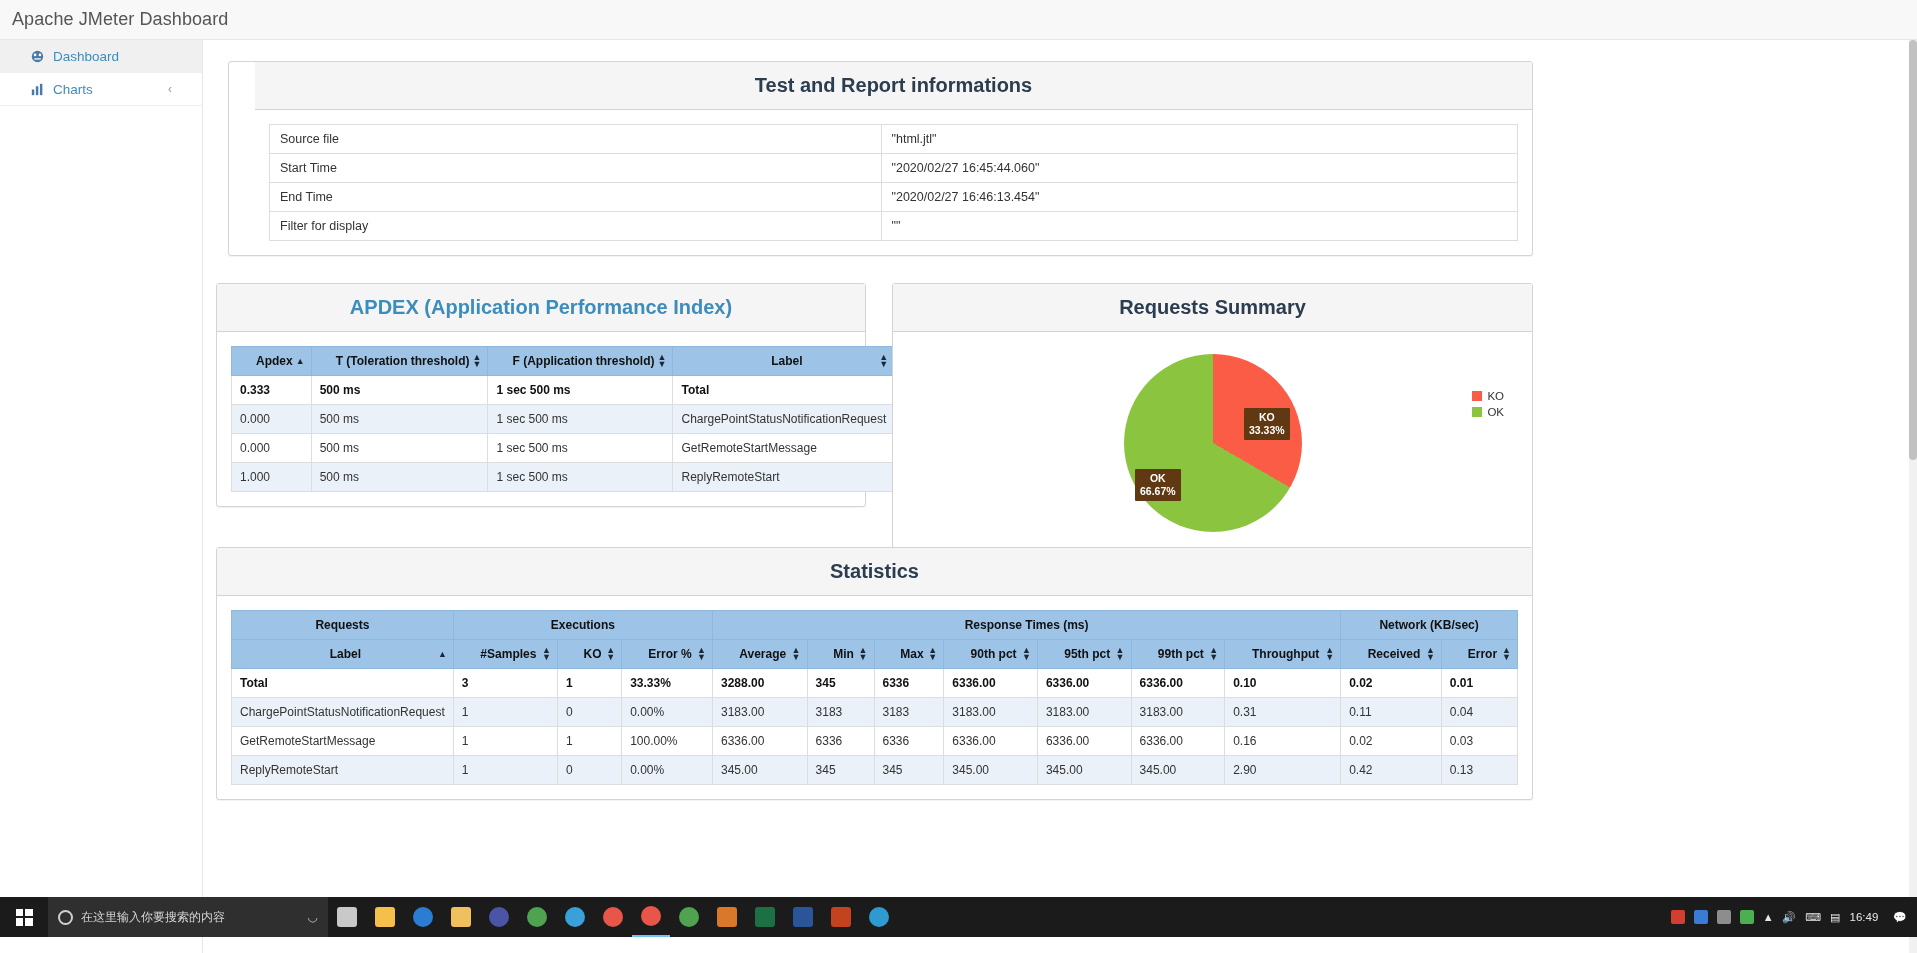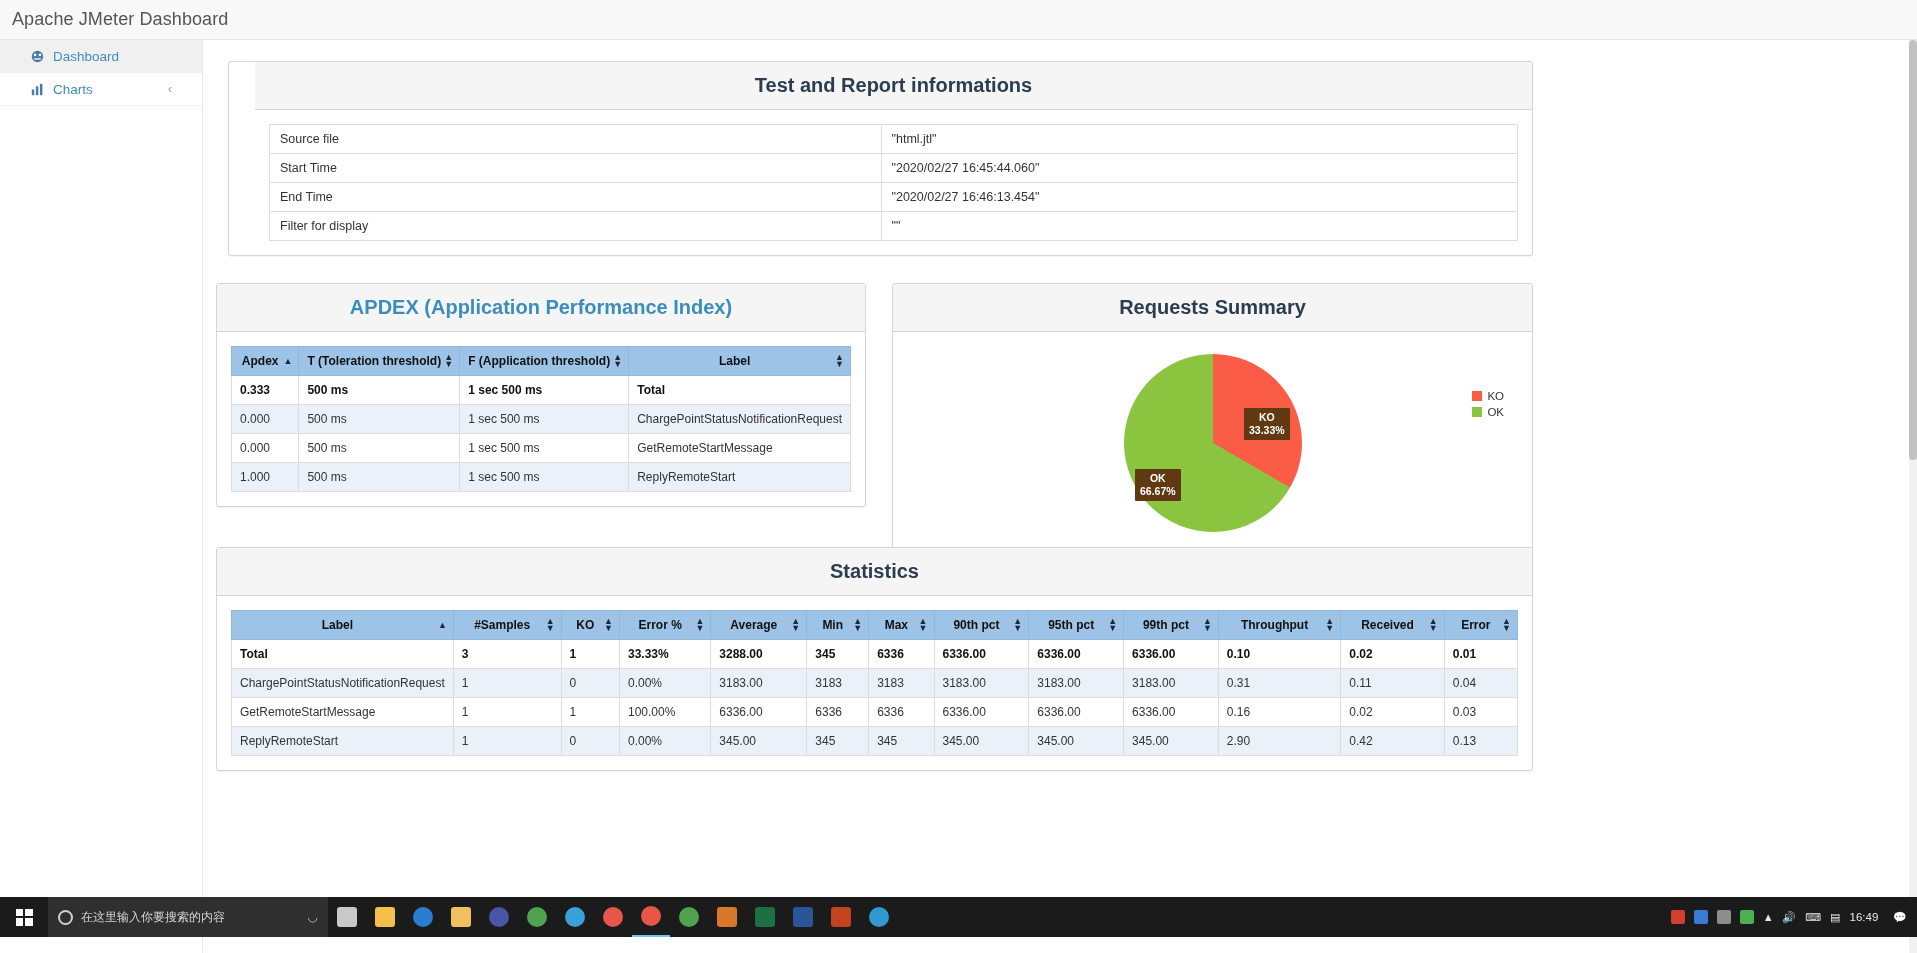--- a/index.html
+++ b/index.html
@@ -67,21 +67,21 @@
   table.tbl { border-collapse: collapse; width: 100%; }
   table.info td {
     border: 1px solid #ddd; padding: 7px 10px; font-size: 12.5px; color: #333;
   }
   table.info td.k { width: 49%; }
 
   
   table.grid { border-collapse: collapse; width: 100%; font-size: 12px; }
   table.grid th {
     background: #9dc3e6; border: 1px solid #8fb8df; color: #111;
-    font-weight: bold; padding: 7px 8px; text-align: center; vertical-align: middle;
+    font-weight: bold; padding: 7px 24px; text-align: center; vertical-align: middle;
     position: relative; white-space: nowrap;
   }
   table.grid th.sortable { padding-right: 18px; cursor: pointer; }
   table.grid th .sorticon {
     position: absolute; right: 6px; top: 50%; transform: translateY(-50%);
     font-size: 9px; line-height: 7px; color: #1b2733; display: flex; flex-direction: column;
   }
   table.grid td {
     border: 1px solid #ddd; padding: 7px 8px; color: #333; white-space: nowrap;
   }
@@ -294,20 +294,26 @@
   </div>
 
   <div class="panel" style="left:12px; top:507px; width:1317px;">
     <div class="panel-head">
       <div class="panel-title">Statistics</div>
     </div>
     <div class="panel-body">
       <table class="grid">
         <thead>
           <tr>
+            <th colspan="1">Requests</th>
+            <th colspan="3">Executions</th>
+            <th colspan="7">Response Times (ms)</th>
+            <th colspan="2">Network (KB/sec)</th>
+          </tr>
+          <tr>
             <th class="sortable" style="width:197px">
               <span>Label</span>
               <span class="sorticon">
                   <span>▲</span>
                 </span>
             </th>
             <th class="sortable">
               <span>#Samples</span>
               <span class="sorticon">
                   <span>▲</span>

